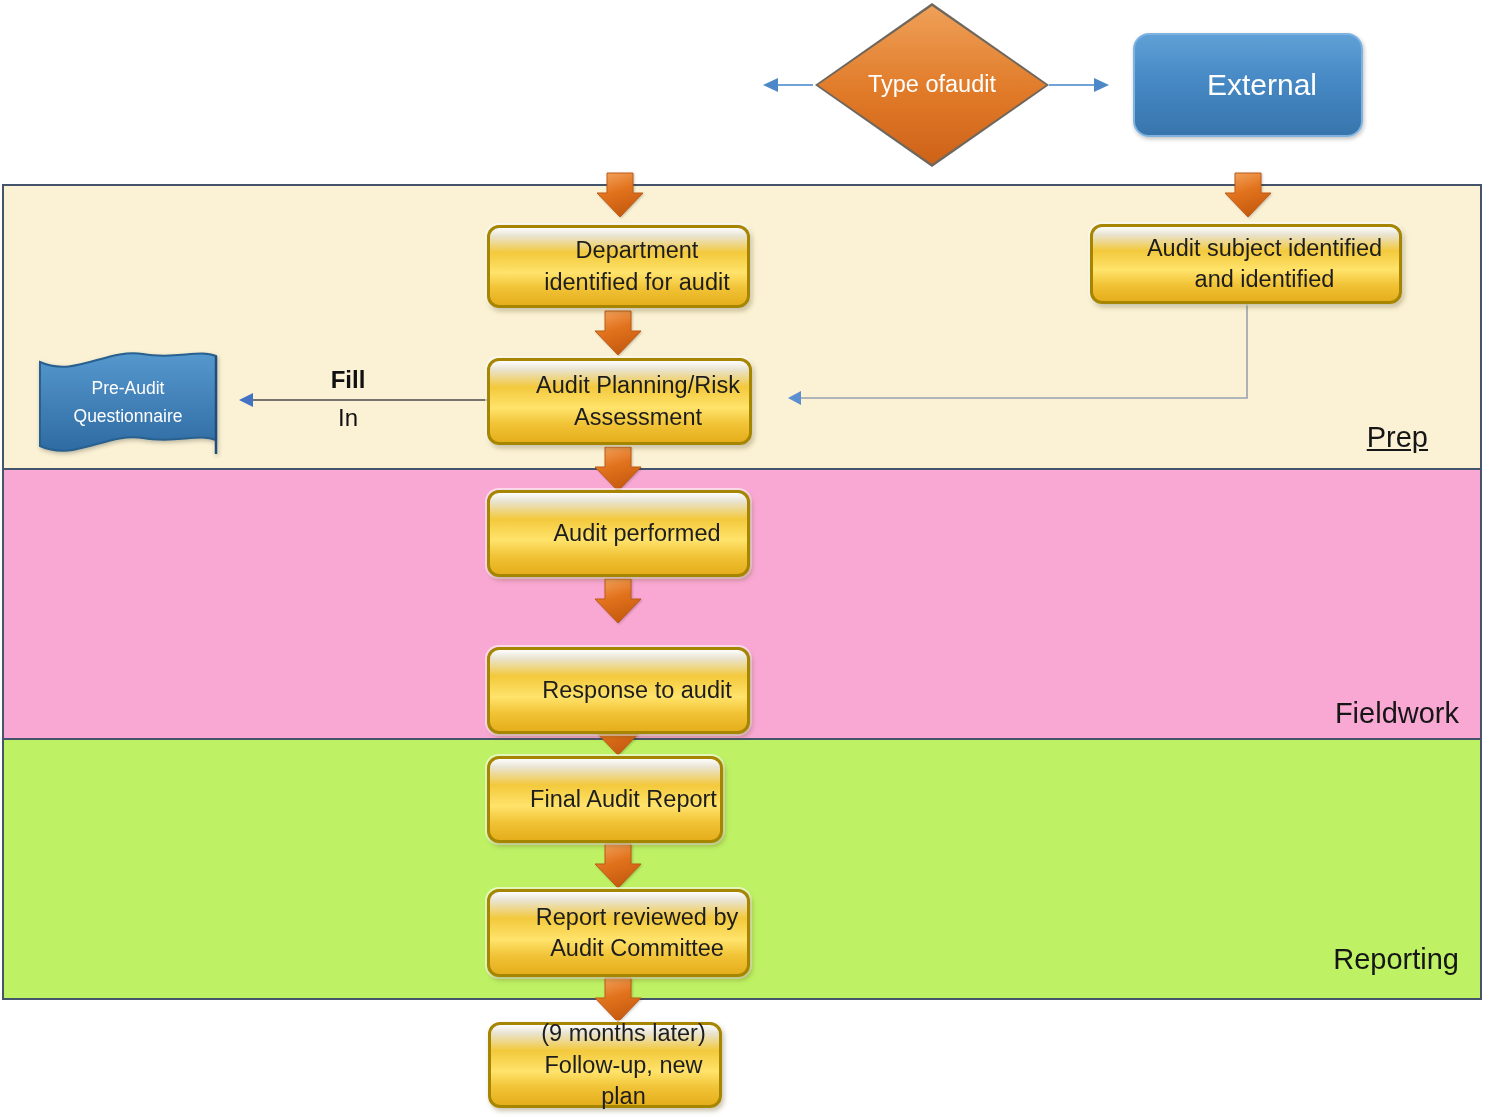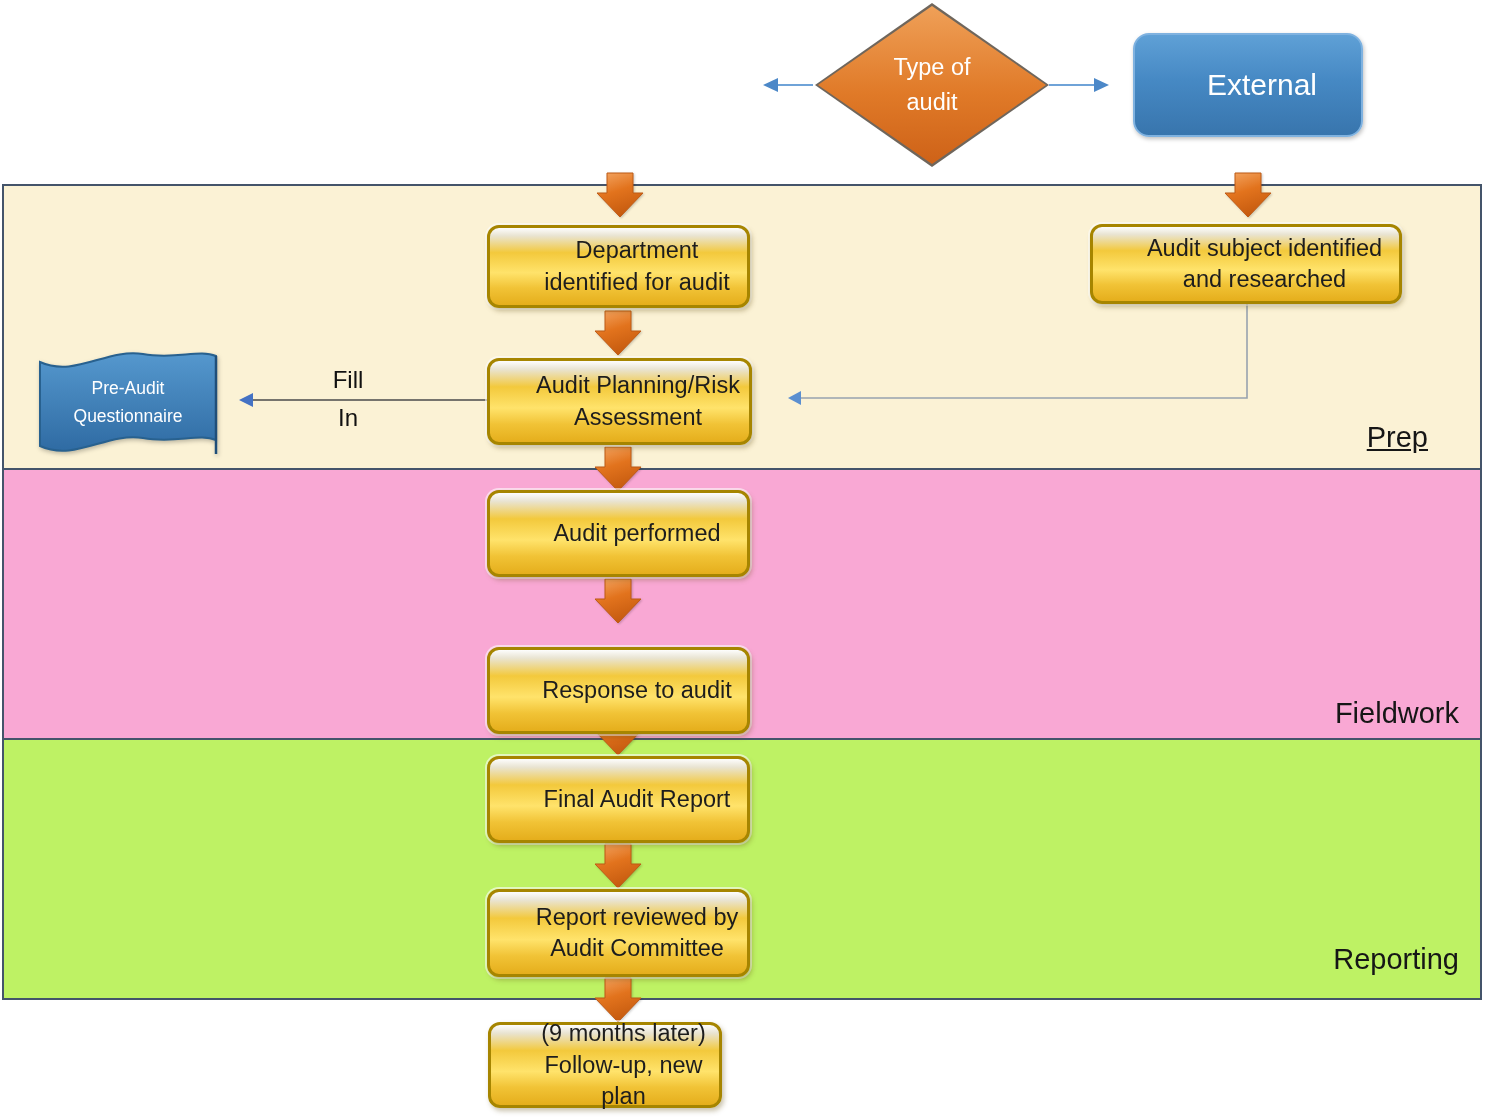--- a/index.html
+++ b/index.html
@@ -24,21 +24,21 @@
   .diamond-outer{
     position:absolute;left:815px;top:3px;width:234px;height:164px;
     clip-path:polygon(50% 0,100% 50%,50% 100%,0 50%);background:#6F665C;
   }
   .diamond-inner{
     position:absolute;inset:3px;clip-path:polygon(50% 0,100% 50%,50% 100%,0 50%);
     background:linear-gradient(180deg,#EFA058 0%,#E07A28 55%,#CE6218 100%);
   }
   .diamond-label{
     position:absolute;left:815px;top:3px;width:234px;height:164px;display:flex;
-    flex-direction:column;align-items:center;justify-content:center;color:#fff;
+    align-items:center;justify-content:center;color:#fff;
     font-size:23.5px;line-height:1.5;text-align:center;
   }
   
   .process{
     position:absolute;box-sizing:border-box;border:3px solid #A68500;border-radius:12px;
     background:linear-gradient(180deg,#FDFDFD 0%,#E9E4D2 10%,#F3C93C 32%,#FFE36B 58%,#F1C336 78%,#E5AE1C 100%);
     display:flex;flex-direction:column;align-items:center;justify-content:center;text-align:center;
     font-size:23.5px;color:#1d1d1d;line-height:1.32;
     box-shadow:2px 3px 5px rgba(100,80,20,.35),0 0 0 2px rgba(255,255,255,.6);
     padding-left:37px;
@@ -146,37 +146,37 @@
     <polygon points="11,1 37,1 37,21 47,21 24,45 1,21 11,21" fill="url(#gradOrange)" stroke="#BE5A15" stroke-width="1" stroke-linejoin="round"></polygon>
   </svg>
 
   <div class="process" style="left:487px;top:225px;width:263px;height:83px;">
     <span>Department</span>
     <span>identified for audit</span>
   </div>
 
   <div class="process" style="left:1090px;top:224px;width:312px;height:80px;">
     <span>Audit subject identified</span>
-    <span>and researched</span>
+    <span>and identified</span>
   </div>
 
   <div class="process" style="left:487px;top:358px;width:265px;height:87px;">
     <span>Audit Planning/Risk</span>
     <span>Assessment</span>
   </div>
 
   <div class="process" style="left:487px;top:490px;width:263px;height:87px;">
     <span>Audit performed</span>
   </div>
 
   <div class="process" style="left:487px;top:623px;width:263px;height:87px;margin-top:24px;">
     <span>Response to audit</span>
   </div>
 
-  <div class="process" style="left:487px;top:756px;width:263px;height:87px;">
+  <div class="process" style="left:487px;top:756px;width:236px;height:87px;">
     <span>Final Audit Report</span>
   </div>
 
   <div class="process" style="left:487px;top:889px;width:263px;height:88px;">
     <span>Report reviewed by</span>
     <span>Audit Committee</span>
   </div>
 
   <div class="process" style="left:488px;top:1022px;width:234px;height:86px;">
     <span>(9 months later)</span>
@@ -185,16 +185,16 @@
 
   <svg class="flag-svg" width="186" height="112" viewBox="0 0 186 112">
     <path d="M 5,16 C 40,32 72,2 108,8 C 140,14 164,3 181,10 L 181,94 C 164,87 140,98 108,92 C 72,86 40,116 5,100 Z" fill="url(#gradWave)" stroke="#28618F" stroke-width="2"></path>
     <path d="M 181,10 L 181,108" stroke="#1F4E79" stroke-width="2.5"></path>
   </svg>
   <div class="flag-text">
     <span>Pre-Audit</span>
     <span>Questionnaire</span>
   </div>
 
-  <div class="fill-label" style="left:310px;top:366px;">Fill</div>
+  <div class="fill-label" style="left:310px;top:366px;font-weight:bold;">Fill</div>
   <div class="fill-label" style="left:310px;top:404px;">In</div>
 
 </div>
 
 </body></html>

